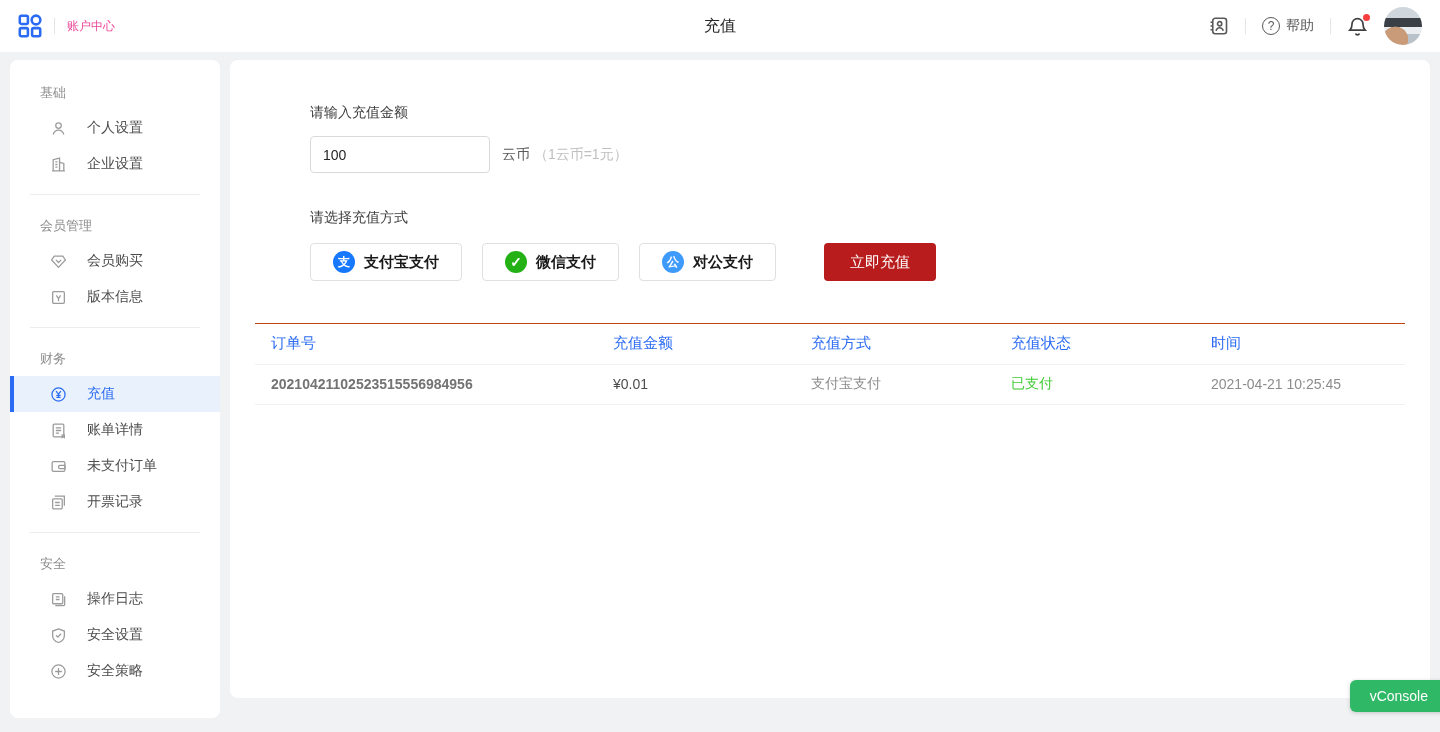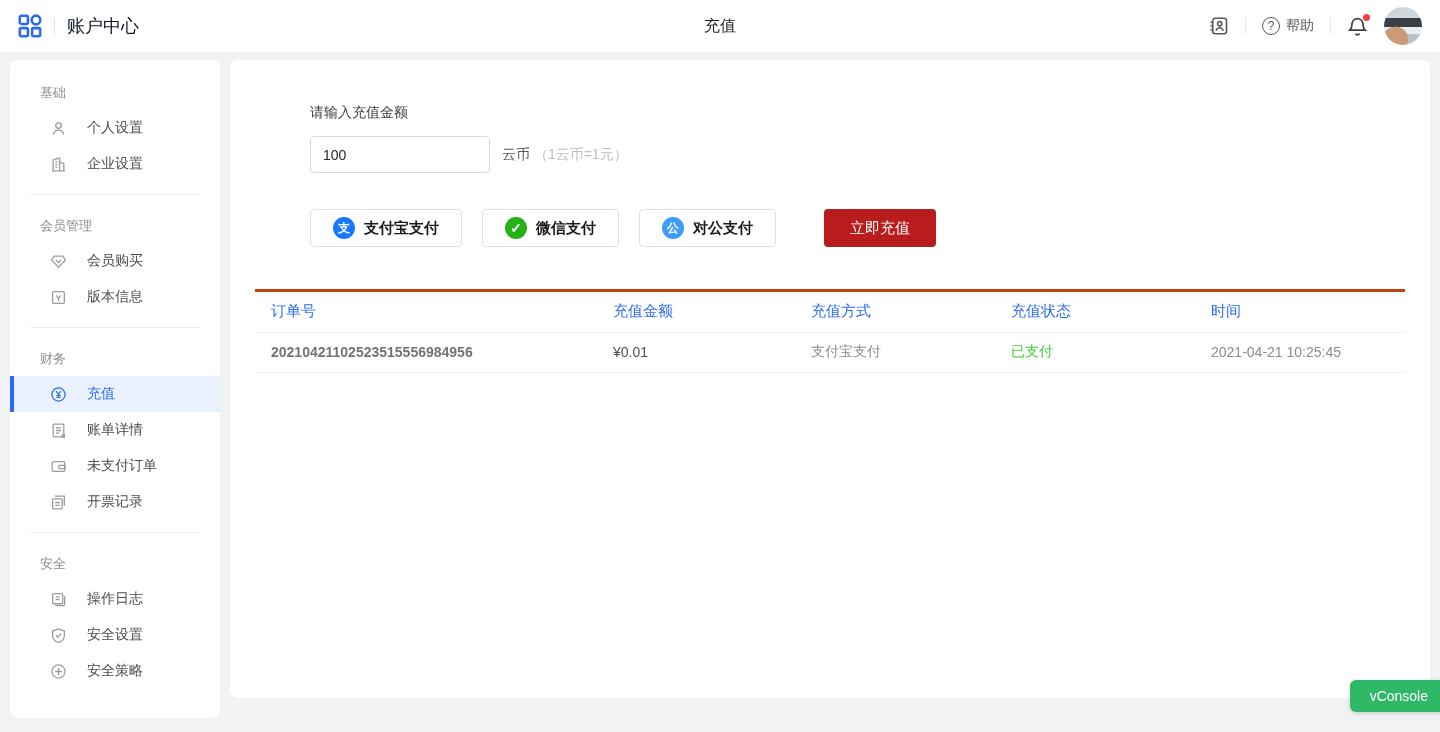--- a/index.html
+++ b/index.html
@@ -9,21 +9,21 @@
     background:#f1f2f4; color:#333; font-size:14px; overflow:hidden; position:relative;
   }
   
   .topbar {
     position:absolute; top:0; left:0; width:1440px; height:52px;
     background:#fff; display:flex; align-items:center; padding:0 18px;
   }
   .topbar-left { display:flex; align-items:center; gap:12px; }
   .logo-icon { width:24px; height:24px; display:flex; }
   .v-divider { width:1px; height:16px; background:#e5e5e5; }
-  .app-title { font-size:18px; color:#0f172a; }
+  .app-title { font-size:12px; color:#ec4899; }
   .page-title {
     position:absolute; left:50%; transform:translateX(-50%);
     font-size:16px; color:#262626;
   }
   .topbar-right { margin-left:auto; display:flex; align-items:center; gap:16px; }
   .icon-btn { display:flex; align-items:center; gap:6px; color:#595959; cursor:pointer; }
   .help-circle {
     width:18px; height:18px; border:1.5px solid #595959; border-radius:50%;
     display:flex; align-items:center; justify-content:center; font-size:12px; color:#595959;
   }
@@ -84,21 +84,21 @@
   }
   .pay-ico.alipay { background:#1677ff; }
   .pay-ico.wechat { background:#23b116; font-size:14px; }
   .pay-ico.corp   { background:#3f9bfb; }
   .submit-btn {
     height:38px; padding:0 26px; margin-left:28px;
     background:#b91c1c; color:#fff; border:none; border-radius:4px;
     font-size:15px; cursor:pointer;
   }
   
-  .table-wrap { margin:42px 25px 0 25px; border-top:3px solid #c2410c; }
+  .table-wrap { margin:42px 25px 0 25px; border-top:1px solid #c2410c; }
   table { width:100%; border-collapse:collapse; table-layout:fixed; }
   th, td { text-align:left; padding:0 0 0 16px; height:40px; }
   th {
     color:#2b6bf3; font-weight:normal; font-size:15px;
     border-bottom:1px solid #f0f0f0;
   }
   td { border-bottom:1px solid #f0f0f0; }
   .col-order { width:342px; } .col-amt { width:198px; } .col-method { width:200px; }
   .col-status { width:200px; }
   td.order-no { color:#737373;font-weight:bold; }
@@ -283,20 +283,21 @@
   <div class="form-area">
     <div class="field-label">请输入充值金额</div>
     <div class="amount-row">
       <input class="amount-input" value="100" style="">
       <span>
         <span class="currency-unit">云币</span>
         <span class="currency-note">（1云币=1元）</span>
       </span>
     </div>
 
+    <div class="field-label">请选择充值方式</div>
     <div class="methods-row">
       <button class="pay-btn">
         <span class="pay-ico alipay">支</span>
         <span>支付宝支付</span>
       </button>
       <button class="pay-btn">
         <span class="pay-ico wechat">✓</span>
         <span>微信支付</span>
       </button>
       <button class="pay-btn">

